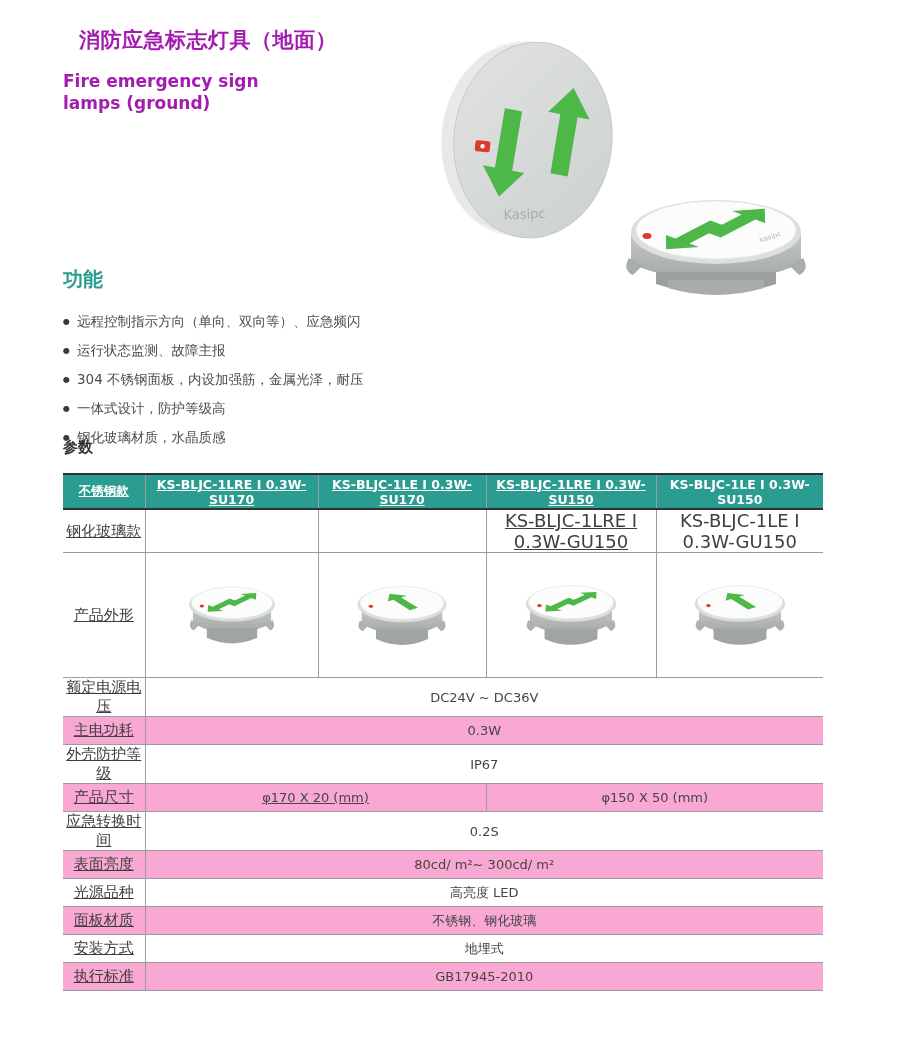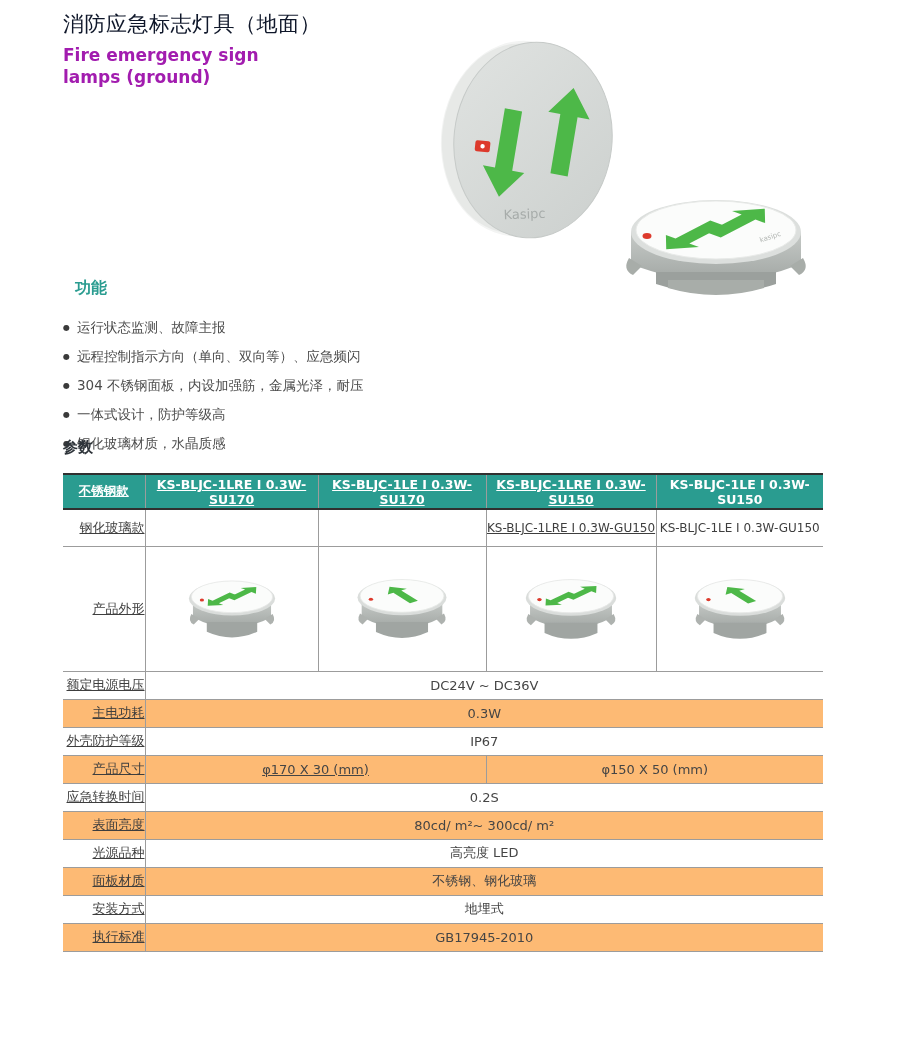--- a/index.html
+++ b/index.html
@@ -2,51 +2,51 @@
 <html><head>
 <meta charset="utf-8">
 <style>
   html,body{margin:0;padding:0;background:#ffffff;}
   .page{
     position:relative;width:900px;height:1038px;background:#ffffff;overflow:hidden;
     font-family:"DejaVu Sans","Liberation Sans",sans-serif;color:#454545;
   }
   
   .hdr{position:absolute;left:63px;top:10px;width:380px;}
-  .title-zh{margin:0;font-size:21px;font-weight:normal;color:#0f172a;letter-spacing:.5px;}
+  .title-zh{margin:16px;font-size:21px;font-weight:bold;color:#a21caf;letter-spacing:.5px;}
   .title-en{margin:6px 0 0 0;font-size:17px;font-weight:bold;color:#a21caf;line-height:22px;}
   
   .hero{position:absolute;left:440px;top:36px;width:430px;height:268px;}
   
   .features{position:absolute;left:63px;top:266px;width:420px;}
-  .features h2{margin:12px;font-size:16px;font-weight:600;color:#2a9c90;}
+  .features h2{margin:0;font-size:20px;font-weight:600;color:#2a9c90;}
   .features ul{list-style:none;margin:14px 0 0 0;padding:0;}
   .features li{font-size:13.5px;color:#4b4b4b;line-height:29px;white-space:nowrap;}
   .features li::before{content:"●";font-size:8px;color:#3a3a3a;margin-right:7px;vertical-align:2px;}
   
   .params-h{position:absolute;left:63px;top:438px;margin:0;font-size:15px;font-weight:700;color:#2e343a;}
   table.params{
     position:absolute;left:63px;top:473px;width:760px;border-collapse:collapse;table-layout:fixed;
     font-size:13px;color:#454545;
   }
   table.params td,table.params th{padding:0;vertical-align:middle;overflow:hidden;}
   tr.model-row{height:35px;}
   tr.model-row th{
     background:#2a9c90;color:#ffffff;font-weight:bold;font-size:12.5px;text-align:center;
     border-top:2px solid #303030;border-bottom:2px solid #303030;
   }
   tr.glass-row{height:37px;}
   tr.appearance-row{height:125px;}
   tr.p-row{height:28px;}
-  td.lbl{font-size:13px;color:#3e3e3e;padding-left:6px;text-align:right;}
+  td.lbl{font-size:15px;color:#3e3e3e;padding-left:6px;text-align:center;}
   td.val{padding-left:12px;text-align:center;}
-  td.cent{text-align:center;font-size:12px;color:#3e3e3e;}
+  td.cent{text-align:center;font-size:18px;color:#3e3e3e;}
   .v-r{border-right:1px solid #9c9c9c;text-decoration:underline;}
   tr.glass-row td,tr.appearance-row td,tr.p-row td{border-bottom:1px solid #9c9c9c;}
-  tr.row-gray td{background:#fdba74;}
+  tr.row-gray td{background:#f9a8d4;}
   .lamp-svg{display:block;margin:0 auto;}
   .hidden-defs{position:absolute;width:0;height:0;overflow:hidden;}
 </style>
 </head>
 <body>
 
 <svg class="hidden-defs" aria-hidden="true">
   <defs>
     <path id="arrow-shape" d="M0,-24 L12,-10 L5,-10 L5,20 L-5,20 L-5,-10 L-12,-10 Z"></path>
     <linearGradient id="bodyGrad" x1="0" y1="0" x2="0" y2="1">
@@ -119,22 +119,22 @@
         <use href="#arrow-shape" fill="#4db848" transform="translate(254,199) scale(1.8,0.78) rotate(220)"></use>
         <ellipse cx="207" cy="200" rx="4.5" ry="3" fill="#dd3a2c"></ellipse>
         <text x="331" y="203" text-anchor="middle" font-size="7" fill="#b3b7b4" transform="rotate(-18 331 203)">kasipc</text>
       </g>
     </svg>
   </div>
 
   <section class="features">
     <h2>功能</h2>
     <ul>
+      <li>远程控制指示方向（单向、双向等）、应急频闪</li>
       <li>运行状态监测、故障主报</li>
-      <li>远程控制指示方向（单向、双向等）、应急频闪</li>
       <li>304 不锈钢面板，内设加强筋，金属光泽，耐压</li>
       <li>一体式设计，防护等级高</li>
       <li>钢化玻璃材质，水晶质感</li>
     </ul>
   </section>
 
   <h2 class="params-h">参数</h2>
 
   <table class="params">
     <colgroup>
@@ -193,21 +193,21 @@
     <tr class="p-row row-gray">
       <td class="lbl v-r">主电功耗</td>
       <td class="val" colspan="4">0.3W</td>
     </tr>
     <tr class="p-row">
       <td class="lbl v-r">外壳防护等级</td>
       <td class="val" colspan="4">IP67</td>
     </tr>
     <tr class="p-row row-gray">
       <td class="lbl v-r">产品尺寸</td>
-      <td class="val v-r" colspan="2">φ170 X 30 (mm)</td>
+      <td class="val v-r" colspan="2">φ170 X 20 (mm)</td>
       <td class="val" colspan="2">φ150 X 50 (mm)</td>
     </tr>
     <tr class="p-row">
       <td class="lbl v-r">应急转换时间</td>
       <td class="val" colspan="4">0.2S</td>
     </tr>
     <tr class="p-row row-gray">
       <td class="lbl v-r">表面亮度</td>
       <td class="val" colspan="4">80cd/ m²~ 300cd/ m²</td>
     </tr>

